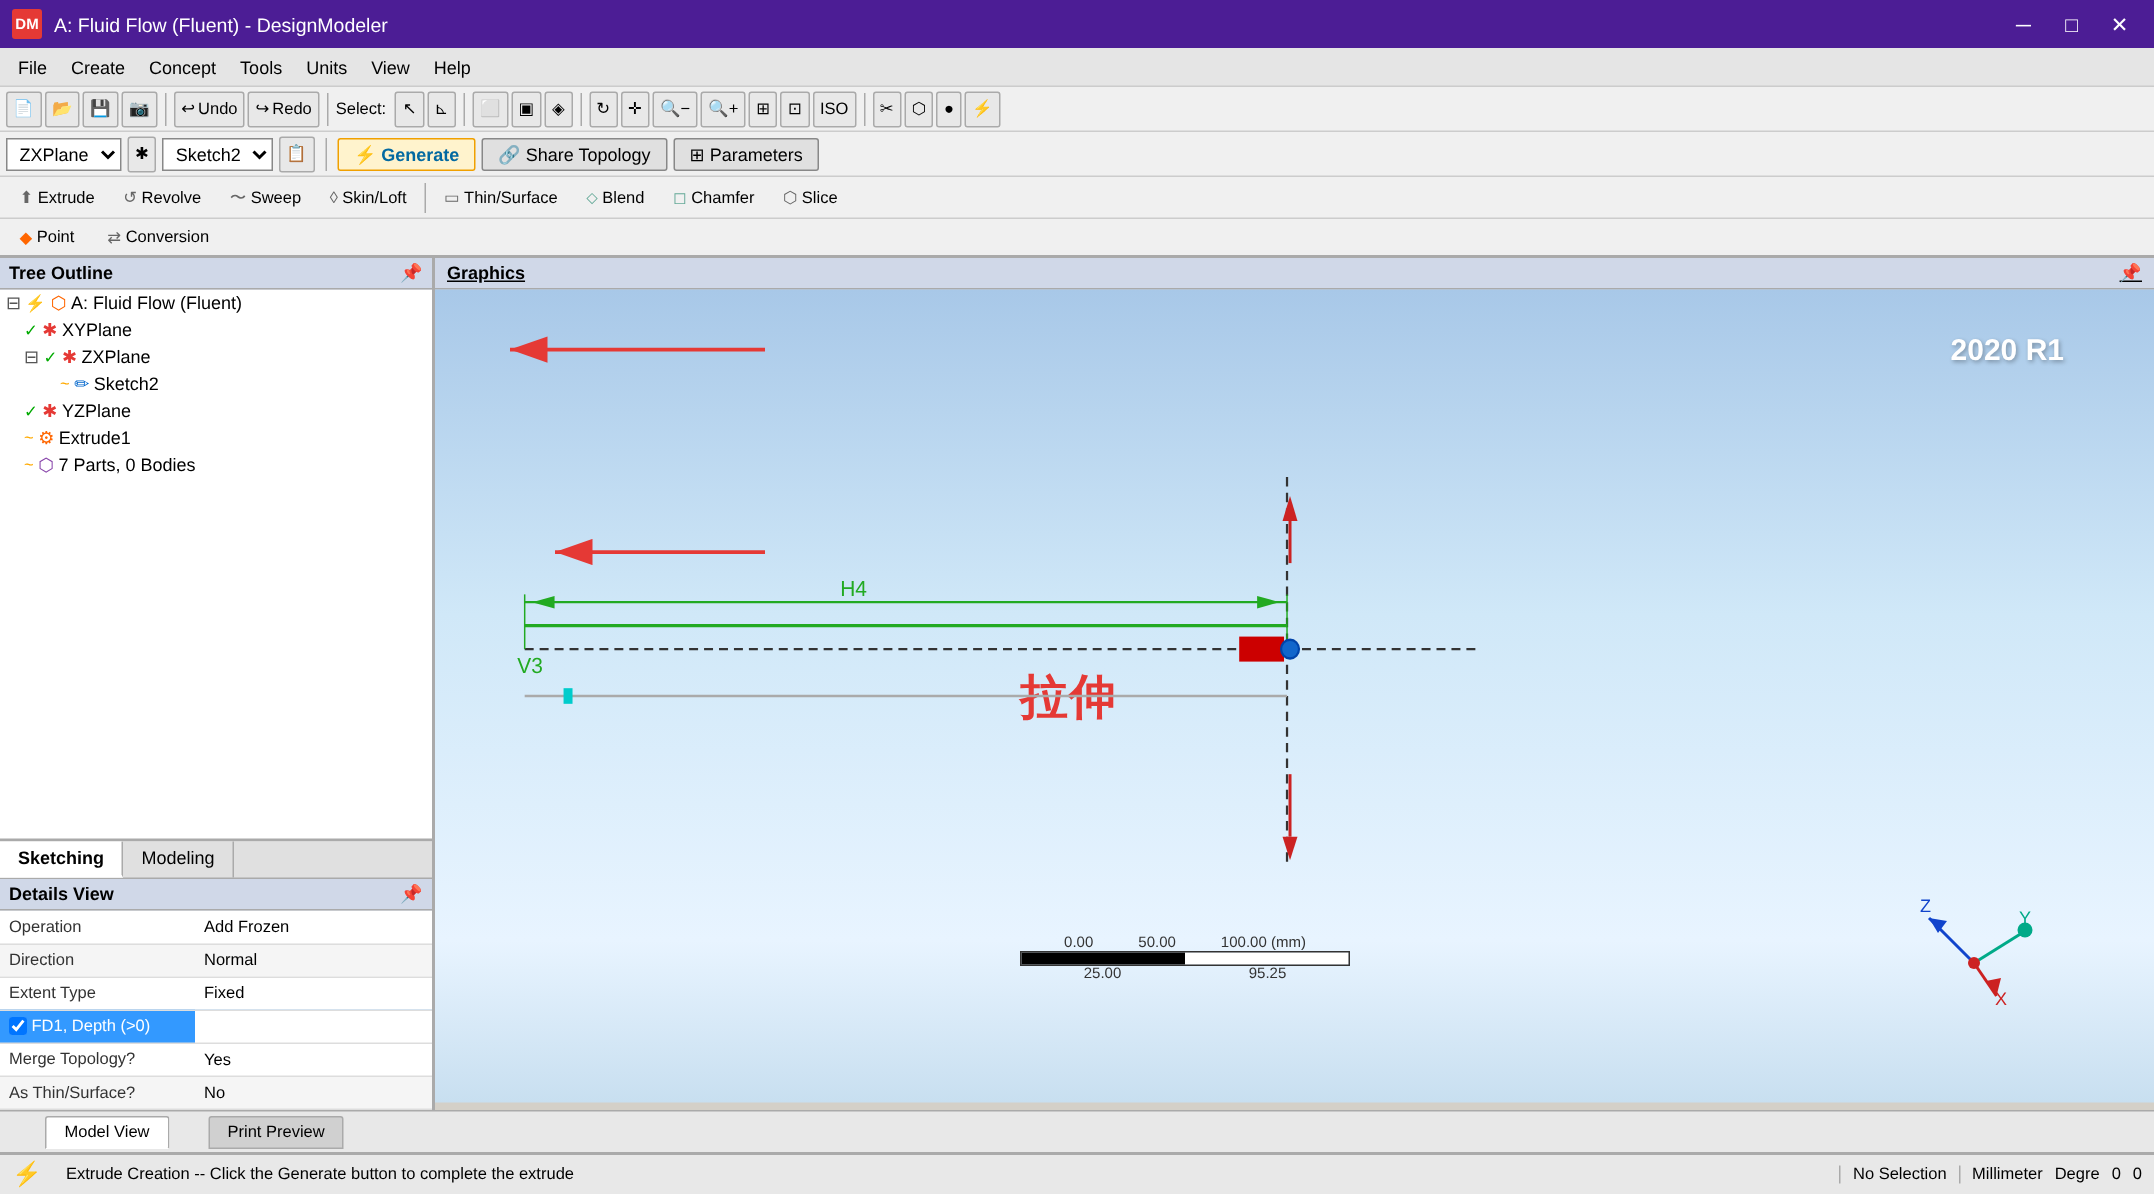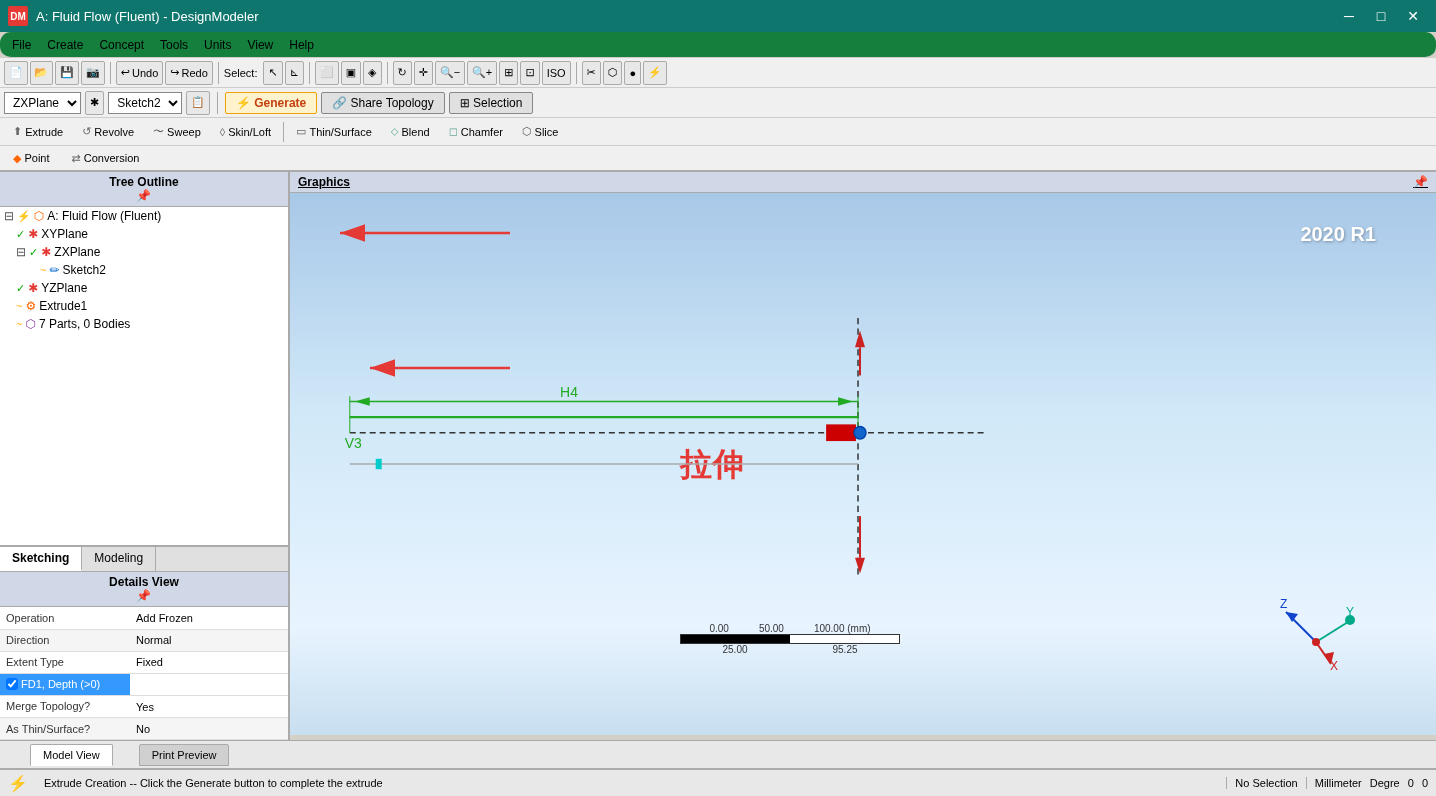--- a/index.html
+++ b/index.html
@@ -1,20 +1,20 @@
 <!DOCTYPE html>
 <html><head>
   <meta charset="utf-8">
   <style>
     * { box-sizing: border-box; margin: 0; padding: 0; }
     body { font-family: 'Segoe UI', Arial, sans-serif; font-size: 12px; background: #d4d0c8; overflow: hidden; width: 1436px; height: 796px; }
 
     
     #titlebar {
-      background: #0f766e;
+      background: #4c1d95;
       color: white;
       height: 32px;
       display: flex;
       align-items: center;
       padding: 0 8px;
       user-select: none;
     }
     #titlebar .title-logo {
       width: 20px; height: 20px;
       background: #e53935;
@@ -27,27 +27,26 @@
     #titlebar .win-controls { display: flex; gap: 2px; }
     #titlebar .win-btn {
       width: 30px; height: 26px;
       background: transparent; border: none;
       color: white; cursor: pointer; font-size: 14px;
       display: flex; align-items: center; justify-content: center;
     }
 
     
     #menubar {
-      background: #15803d;
+      background: #e5e5e5;
       height: 26px;
       display: flex;
       align-items: center;
       padding: 0 4px;
       border-bottom: 1px solid #ccc;
-      border-radius: 11px;
     }
     .menu-item {
       padding: 2px 8px;
       cursor: pointer;
       font-size: 12px;
     }
 
     
     .toolbar {
       background: #f0f0f0;
@@ -93,21 +92,21 @@
       padding: 0 10px;
       font-size: 12px;
       cursor: pointer;
       border: 1px solid #888;
       background: #e0e0e0;
       border-radius: 2px;
     }
     .plane-btn.generate {
       background: #fff3cd;
       border-color: #f0a000;
-      color: #c2410c;
+      color: #0369a1;
       font-weight: bold;
     }
 
     
     #createbar {
       background: #f0f0f0;
       height: 28px;
       display: flex;
       align-items: center;
       padding: 0 4px;
@@ -161,21 +160,20 @@
     }
     .panel-header {
       background: #d0d8e8;
       padding: 3px 6px;
       font-weight: bold;
       font-size: 12px;
       display: flex;
       align-items: center;
       justify-content: space-between;
       border-bottom: 1px solid #aaa;
-      flex-direction: column;
     }
     .tree-item {
       padding: 2px 4px;
       display: flex;
       align-items: center;
       gap: 3px;
       cursor: pointer;
       font-size: 12px;
     }
     .tree-indent-1 { padding-left: 16px; }
@@ -400,21 +398,21 @@
   </select>
   <button class="tb-btn">✱</button>
   <select class="plane-select">
     <option>Sketch2</option>
     <option>Sketch1</option>
   </select>
   <button class="tb-btn">📋</button>
   <div class="tb-sep"></div>
   <button class="plane-btn generate">⚡ <span>Generate</span></button>
   <button class="plane-btn">🔗 <span>Share Topology</span></button>
-  <button class="plane-btn">⊞ <span>Selection</span></button>
+  <button class="plane-btn">⊞ <span>Parameters</span></button>
 </div>
 
 <div id="createbar">
   <button class="cr-btn">
     <span style="color:#666;">⬆</span>
     <span>Extrude</span>
   </button>
   <button class="cr-btn">
     <span style="color:#666;">↺</span>
     <span>Revolve</span>

